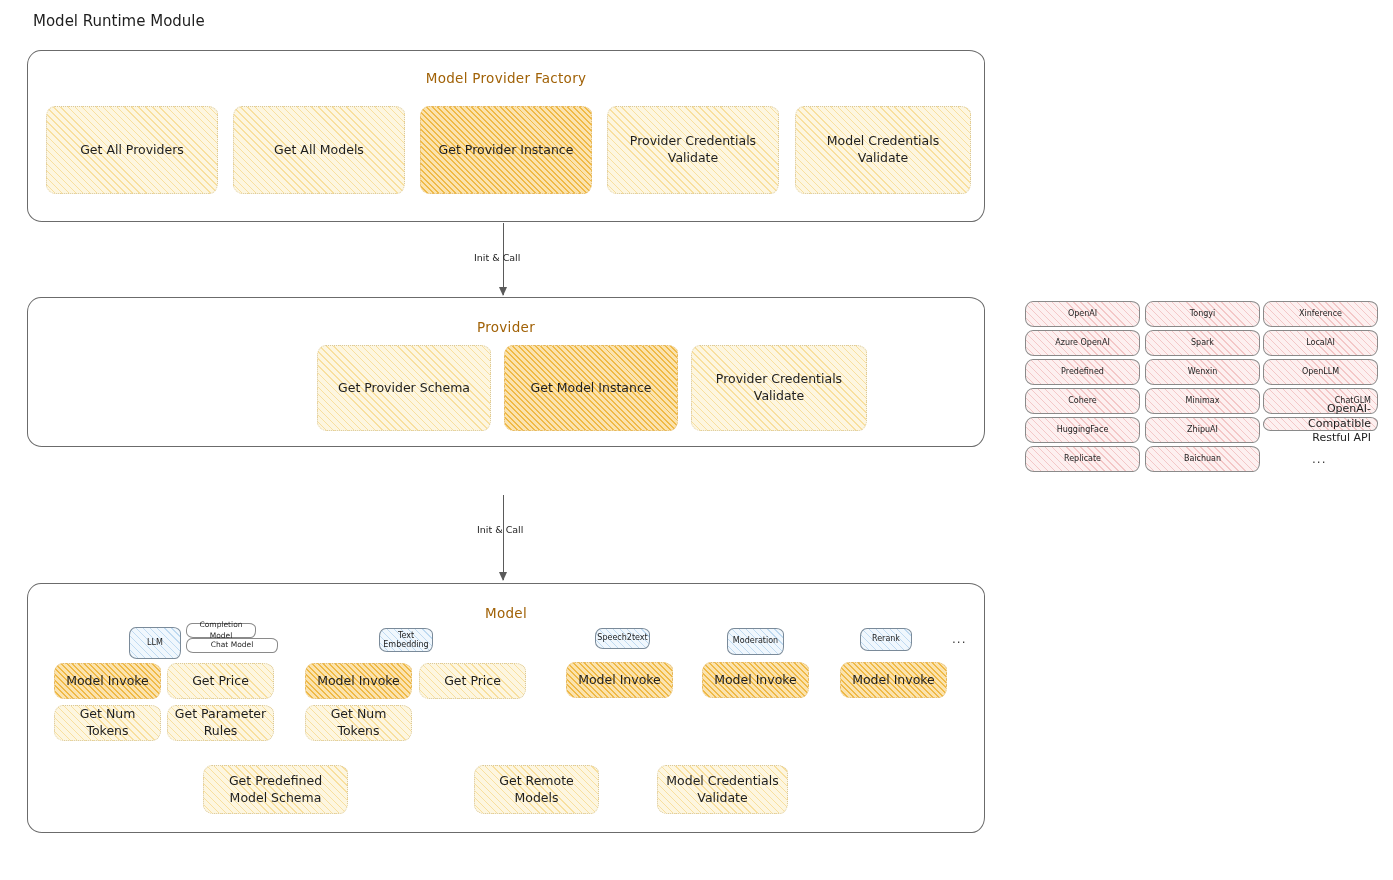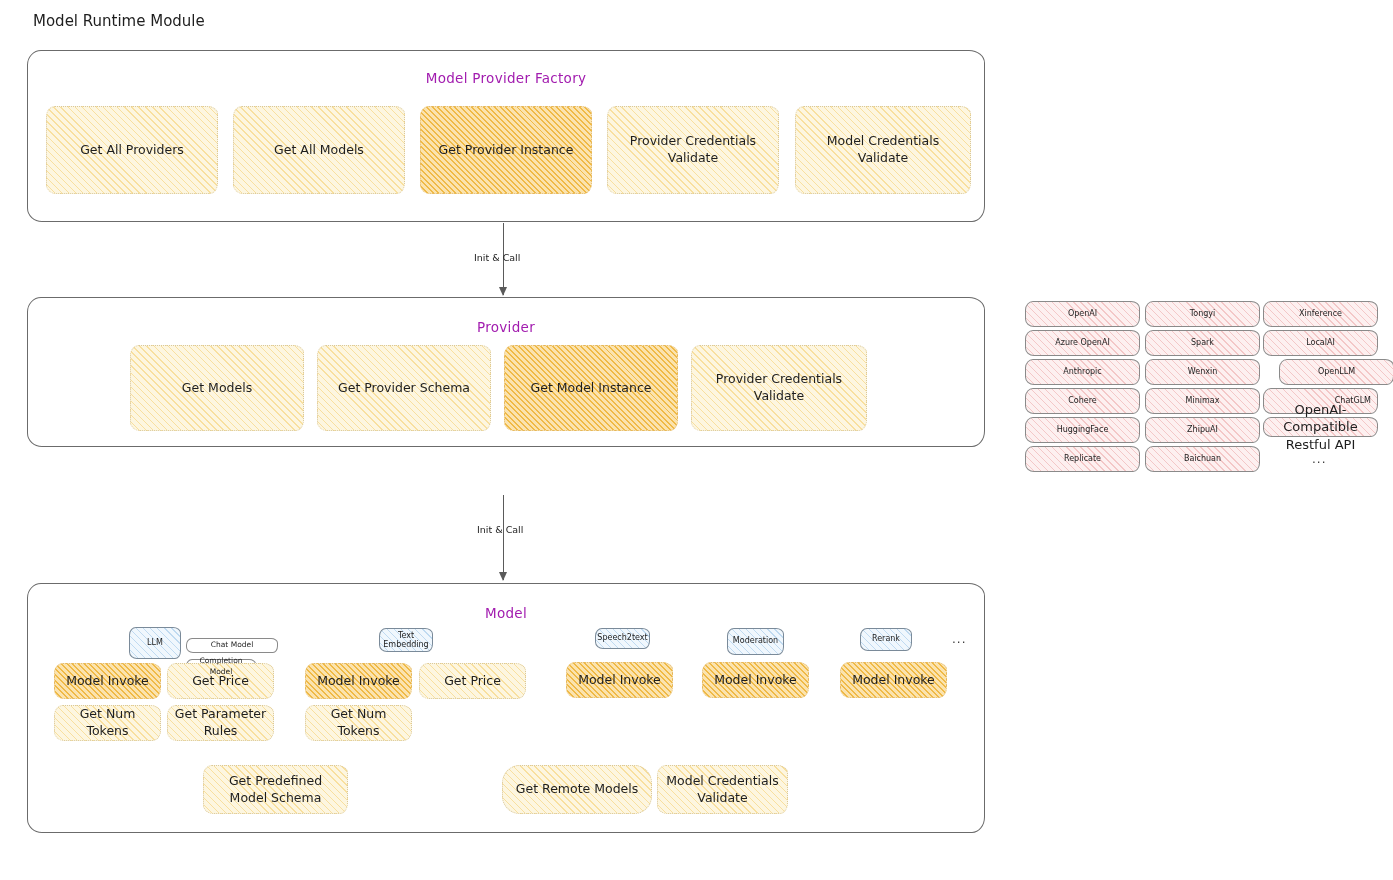--- a/index.html
+++ b/index.html
@@ -23,21 +23,21 @@
   .panel.layered::after{
     content:"";position:absolute;left:10px;right:-10px;
     height:14px;border:1.2px solid #9a9a9a;border-top:none;
     border-radius:0 0 15px 14px;background:#fff;z-index:-1;
   }
   .panel.layered::before{bottom:-8px;}
   .panel.layered::after{bottom:-16px;left:20px;right:-20px;border-color:#b4b4b4;}
 
   .panel-title{
     position:absolute;left:0;right:0;text-align:center;
-    font-size:13.5px;letter-spacing:.3px;color:#a21caf;
+    font-size:13.5px;letter-spacing:.3px;color:#a16207;
   }
 
   
   .box{
     position:absolute;box-sizing:border-box;
     display:flex;align-items:center;justify-content:center;
     text-align:center;line-height:1.35;
     border-radius:9px 11px 8px 10px / 10px 8px 11px 9px;
     border:1.1px dotted #d9c89a;
     font-size:12.5px;color:#1e1e1e;padding:2px 6px;
@@ -122,41 +122,38 @@
   <div class="arrow" style="left:503px;top:223px;height:72px;">
     <div class="stem"></div>
     <div class="head"></div>
   </div>
   <div class="arrow-label" style="left:474px;top:252px;">Init &amp; Call</div>
 
   <div class="panel layered" style="left:27px;top:297px;width:958px;height:150px;">
     <div class="panel-title" style="top:21px;">Provider</div>
   </div>
 
-  <div class="box hatch-light" style="left:130px;top:345px;width:174px;height:86px;">
-    <span class="lbl">Get Models</span>
-  </div>
   <div class="box hatch-light" style="left:317px;top:345px;width:174px;height:86px;">
     <span class="lbl">Get Provider Schema</span>
   </div>
   <div class="box hatch-strong" style="left:504px;top:345px;width:174px;height:86px;">
     <span class="lbl">Get Model Instance</span>
   </div>
   <div class="box hatch-light" style="left:691px;top:345px;width:176px;height:86px;">
     <span class="lbl">Provider Credentials Validate</span>
   </div>
 
   <div class="box hatch-pink prov-chip" style="left:1025px;top:301px;width:115px;height:26px;">
     <span class="lbl">OpenAI</span>
   </div>
   <div class="box hatch-pink prov-chip" style="left:1025px;top:330px;width:115px;height:26px;">
     <span class="lbl">Azure OpenAI</span>
   </div>
   <div class="box hatch-pink prov-chip" style="left:1025px;top:359px;width:115px;height:26px;">
-    <span class="lbl">Anthropic</span>
+    <span class="lbl">Predefined</span>
   </div>
   <div class="box hatch-pink prov-chip" style="left:1025px;top:388px;width:115px;height:26px;">
     <span class="lbl">Cohere</span>
   </div>
   <div class="box hatch-pink prov-chip" style="left:1025px;top:417px;width:115px;height:26px;">
     <span class="lbl">HuggingFace</span>
   </div>
   <div class="box hatch-pink prov-chip" style="left:1025px;top:446px;width:115px;height:26px;">
     <span class="lbl">Replicate</span>
   </div>
@@ -179,45 +176,45 @@
   <div class="box hatch-pink prov-chip" style="left:1145px;top:446px;width:115px;height:26px;">
     <span class="lbl">Baichuan</span>
   </div>
 
   <div class="box hatch-pink prov-chip" style="left:1263px;top:301px;width:115px;height:26px;">
     <span class="lbl">Xinference</span>
   </div>
   <div class="box hatch-pink prov-chip" style="left:1263px;top:330px;width:115px;height:26px;">
     <span class="lbl">LocalAI</span>
   </div>
-  <div class="box hatch-pink prov-chip" style="left:1263px;top:359px;width:115px;height:26px;margin-left:16px;">
+  <div class="box hatch-pink prov-chip" style="left:1263px;top:359px;width:115px;height:26px;">
     <span class="lbl">OpenLLM</span>
   </div>
   <div class="box hatch-pink prov-chip" style="left:1263px;top:388px;width:115px;height:26px;justify-content:flex-end;">
     <span class="lbl">ChatGLM</span>
   </div>
-  <div class="box hatch-pink prov-chip" style="left:1263px;top:417px;width:115px;height:20px;font-size:13px;">
+  <div class="box hatch-pink prov-chip" style="left:1263px;top:417px;width:115px;height:14px;font-size:11px;text-align:right;">
     <span class="lbl">OpenAI-Compatible Restful API</span>
   </div>
   <div class="ellipsis" style="left:1312px;top:452px;">...</div>
 
   <div class="arrow" style="left:503px;top:495px;height:85px;">
     <div class="stem"></div>
     <div class="head"></div>
   </div>
   <div class="arrow-label" style="left:477px;top:524px;">Init &amp; Call</div>
 
   <div class="panel layered" style="left:27px;top:583px;width:958px;height:250px;">
     <div class="panel-title" style="top:21px;">Model</div>
   </div>
 
   <div class="box hatch-blue tag-badge" style="left:129px;top:627px;width:52px;height:32px;">
     <span class="lbl">LLM</span>
   </div>
-  <div class="box plain-badge mini-badge" style="left:186px;top:623px;width:70px;height:15px;margin-top:36px;">
+  <div class="box plain-badge mini-badge" style="left:186px;top:623px;width:70px;height:15px;">
     <span class="lbl">Completion Model</span>
   </div>
   <div class="box plain-badge mini-badge" style="left:186px;top:638px;width:92px;height:15px;">
     <span class="lbl">Chat Model</span>
   </div>
 
   <div class="box hatch-strong" style="left:54px;top:663px;width:107px;height:36px;">
     <span class="lbl">Model Invoke</span>
   </div>
   <div class="box hatch-light" style="left:167px;top:663px;width:107px;height:36px;">
@@ -262,20 +259,20 @@
   </div>
   <div class="box hatch-strong" style="left:840px;top:662px;width:107px;height:36px;">
     <span class="lbl">Model Invoke</span>
   </div>
 
   <div class="ellipsis" style="left:952px;top:632px;">...</div>
 
   <div class="box hatch-light" style="left:203px;top:765px;width:145px;height:49px;">
     <span class="lbl">Get Predefined Model Schema</span>
   </div>
-  <div class="box hatch-light" style="left:502px;top:765px;width:150px;height:49px;border-radius:18px;">
+  <div class="box hatch-light" style="left:474px;top:765px;width:125px;height:49px;">
     <span class="lbl">Get Remote Models</span>
   </div>
   <div class="box hatch-light" style="left:657px;top:765px;width:131px;height:49px;">
     <span class="lbl">Model Credentials Validate</span>
   </div>
 
 </div>
 
 </body></html>

